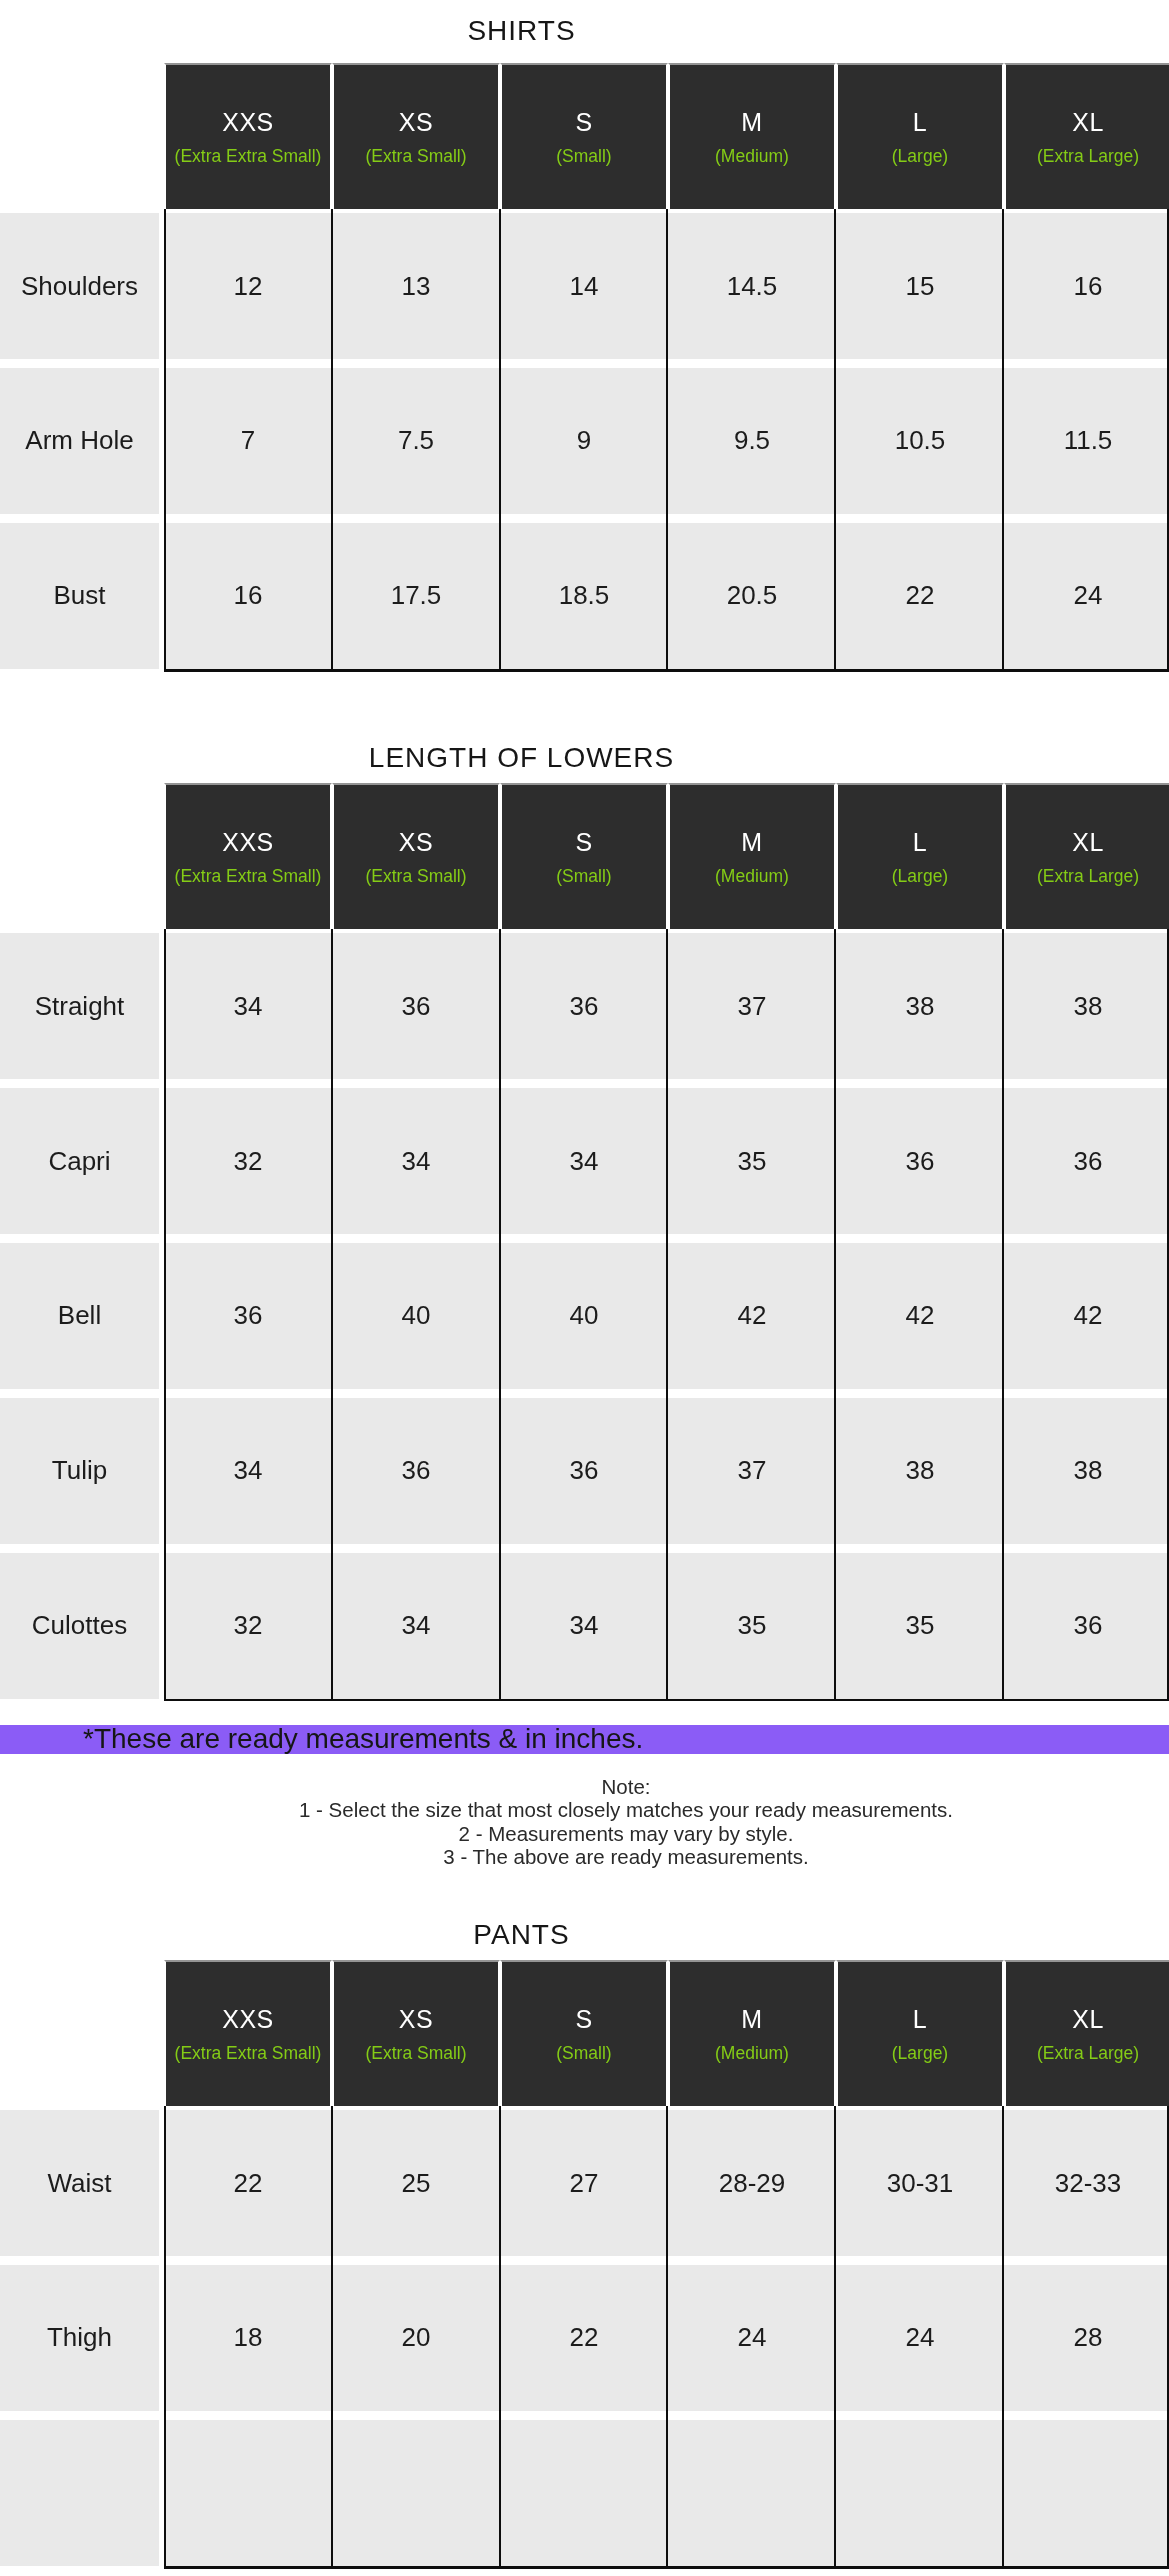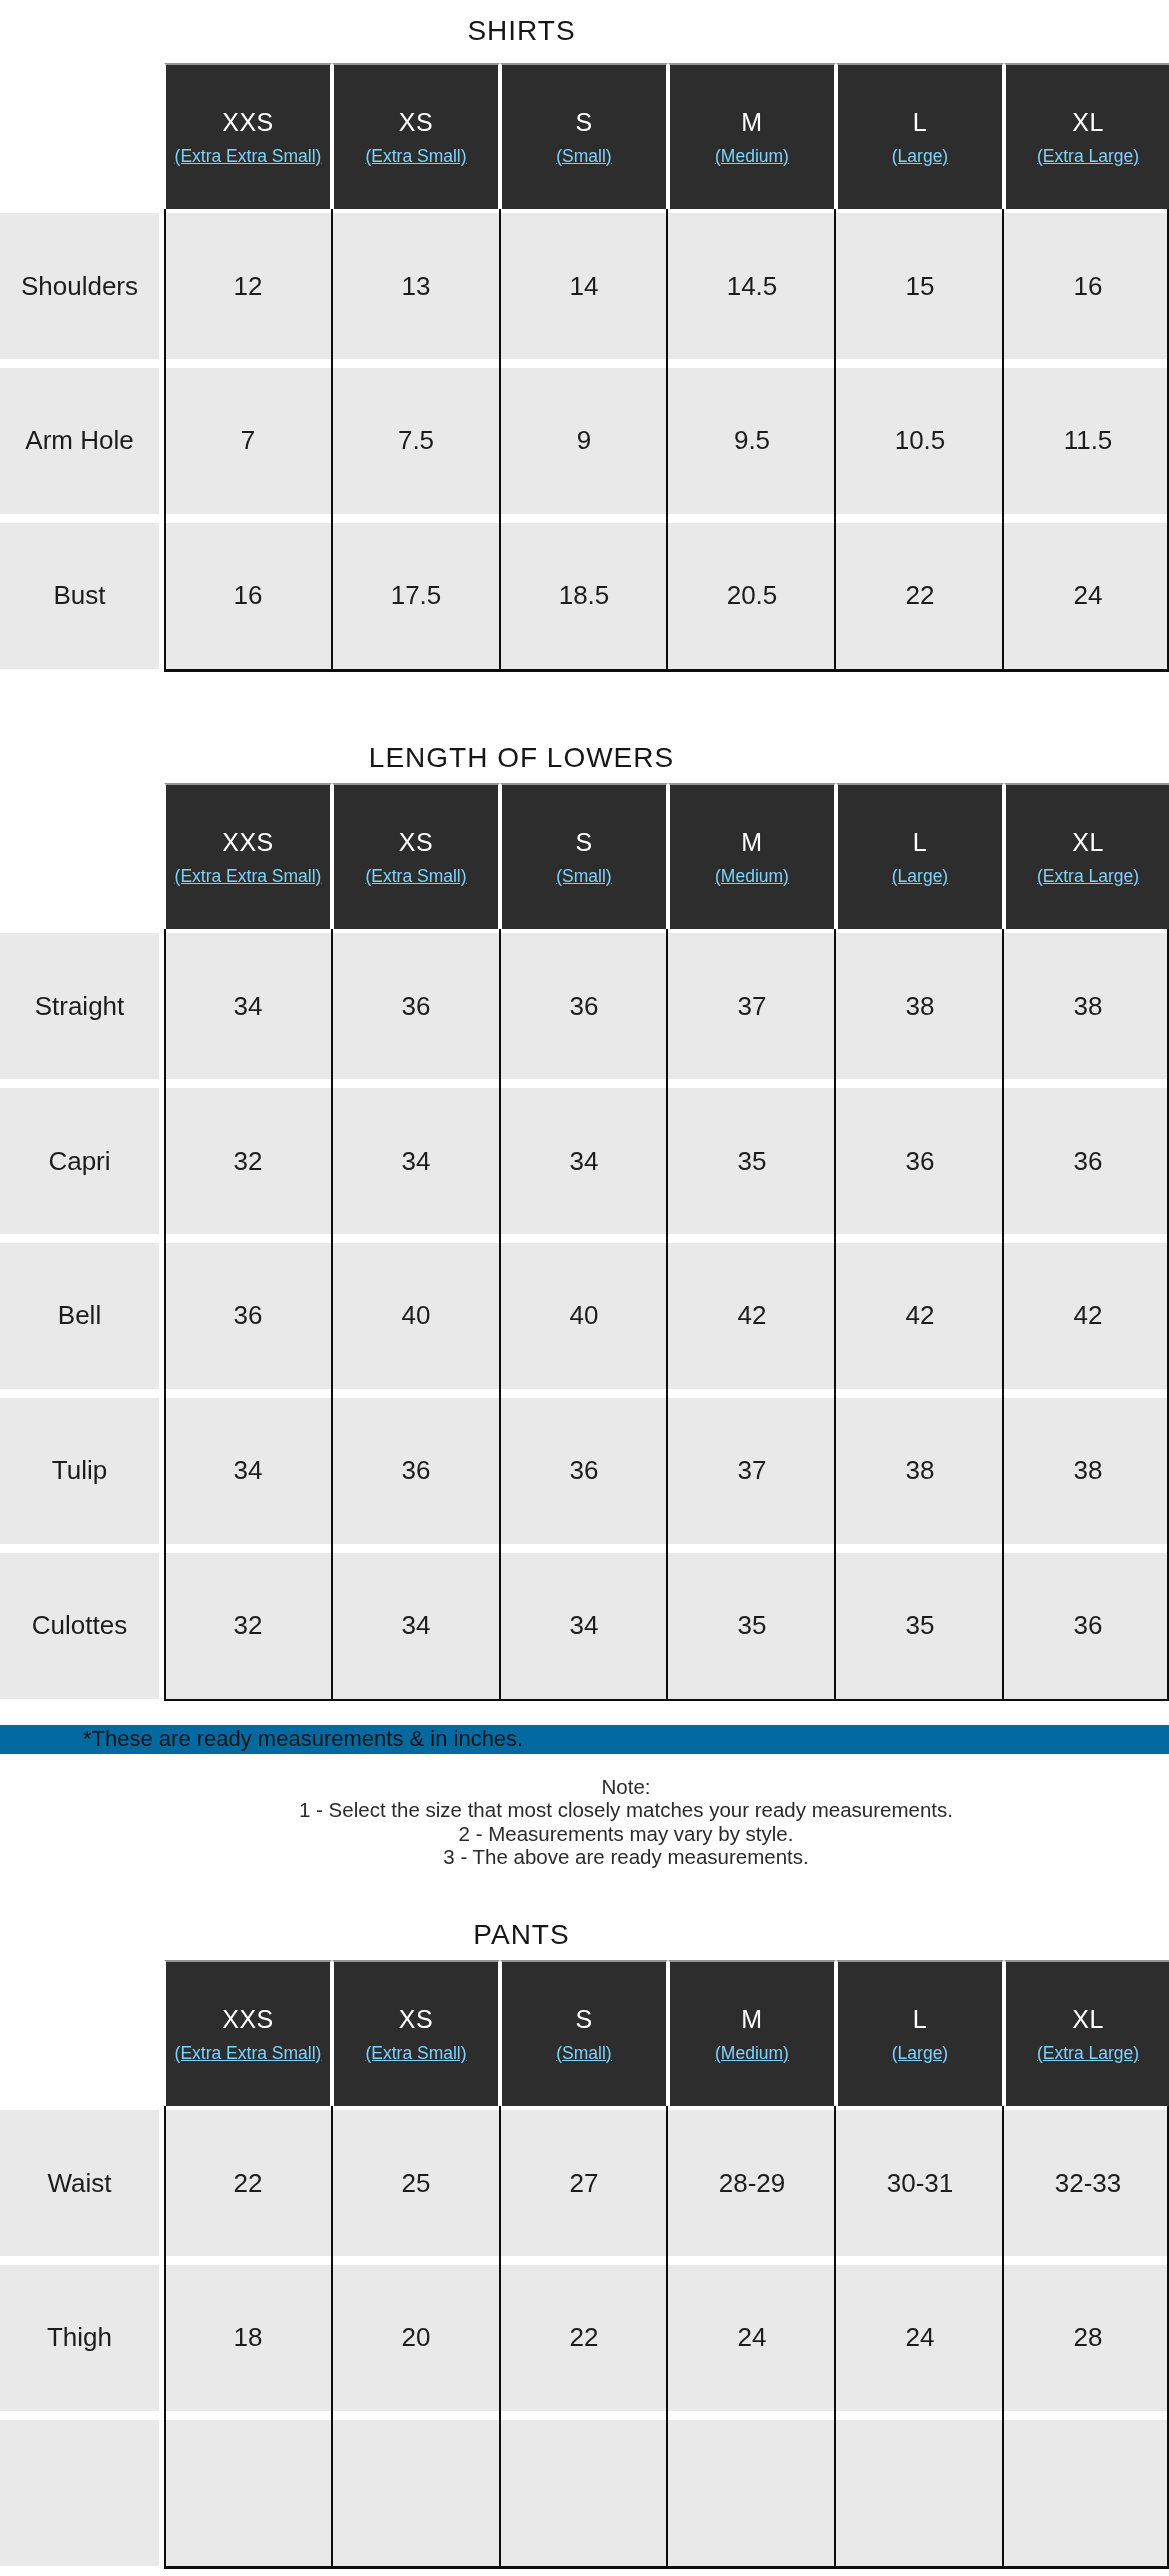--- a/index.html
+++ b/index.html
@@ -49,45 +49,45 @@
   .hcell {
     background: #2d2d2d;
     border-top: 2.9px solid #949494;
     border-left: 2.9px solid #ffffff;
     border-right: 2.9px solid #ffffff;
     display: flex; flex-direction: column;
     align-items: center; justify-content: center;
     text-align: center;
   }
   .hsize { color: #ffffff; font-size: 25px; letter-spacing: 0.5px; }
-  .hsub  { color: #7dd3fc; font-size: 17.5px; margin-top: 8.8px; text-decoration: underline; }
+  .hsub  { color: #84cc16; font-size: 17.5px; margin-top: 8.8px; }
 
   .lcell, .dcell {
     background: #e9e9e9;
     display: flex; align-items: center; justify-content: center;
     font-size: 26px;
     color: #1c1c1c;
   }
   .lcell { border-right: 5.8px solid #ffffff; }
 
   .vline {
     position: absolute;
     width: 1.9px;
     top: 146px; bottom: 0;
     background: #0d0d0d;
   }
 
   .footnote-band {
     margin-top: 23.4px;
     width: 1169px; height: 29px;
-    background: #0369a1;
+    background: #8b5cf6;
     display: flex; align-items: center;
     box-sizing: border-box;
     padding-left: 83px;
-    font-size: 22px;
+    font-size: 28px;
     color: #161616;
   }
   .notes {
     margin-top: 21px;
     padding-left: 83px;
     font-size: 20.5px;
     line-height: 23.4px;
     color: #2a2a2a;
     text-align: center;
   }

